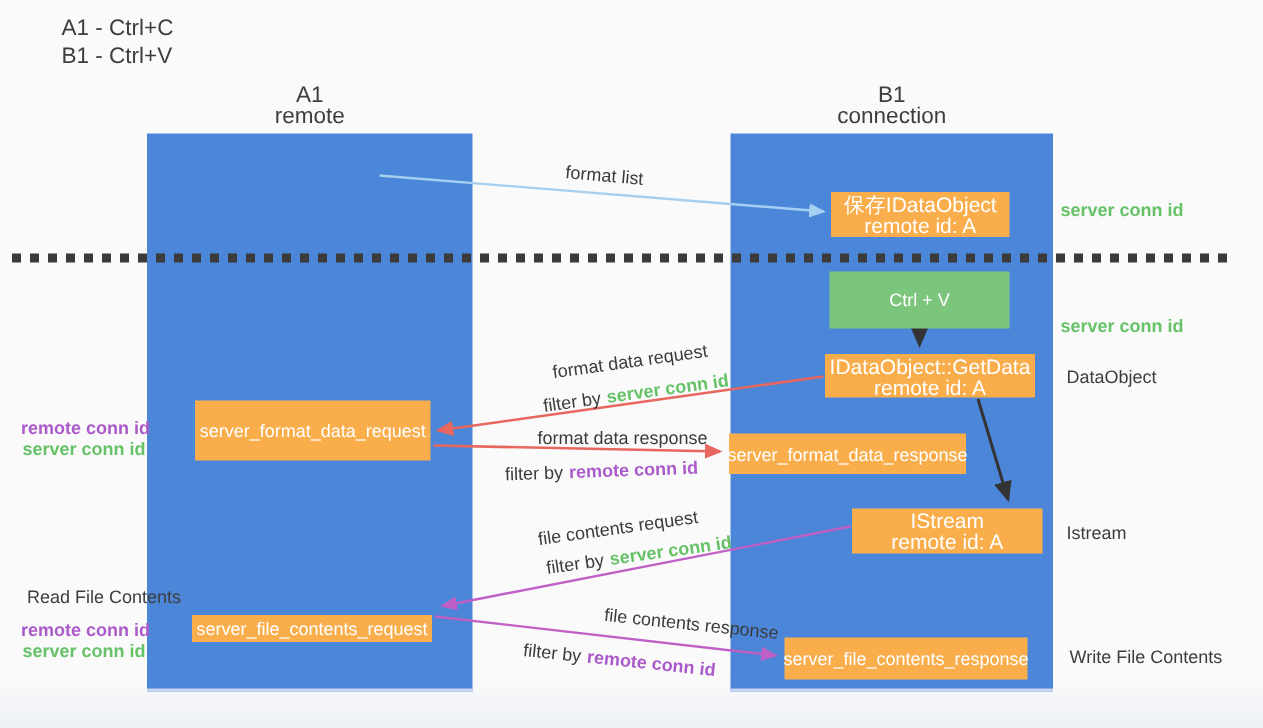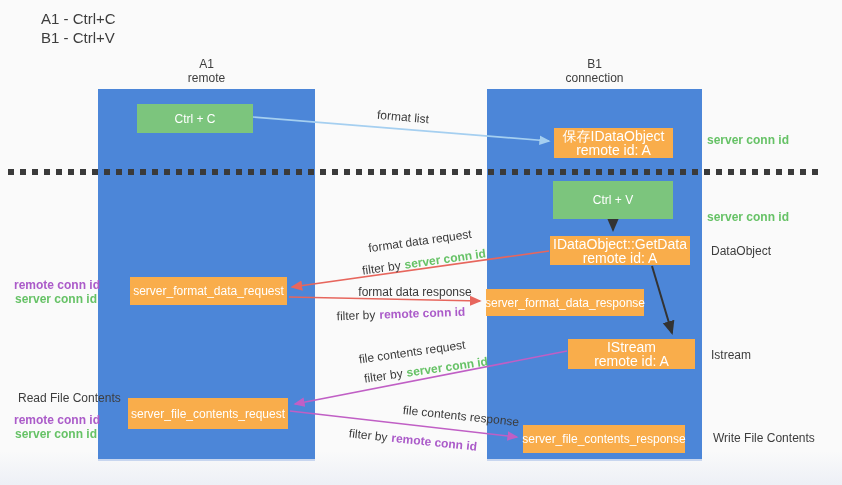--- a/index.html
+++ b/index.html
@@ -1,21 +1,21 @@
 <!DOCTYPE html>
 <html><head>
 <meta charset="utf-8">
 <style>
   html,body{margin:0;padding:0;}
   body{font-family:"Liberation Sans","DejaVu Sans",sans-serif;background:#fafafa;}
   .canvas{position:relative;width:842px;height:485px;overflow:hidden;
           background:linear-gradient(#fafafa 93%,#edf0f6 100%);}
   .title{position:absolute;top:9px;left:0;width:756px;text-align:left;
          font-size:15px;line-height:19px;color:#3d3d3d;margin-left:41px;}
-  .col-header{position:absolute;text-align:center;font-size:12px;line-height:14px;color:#3d3d3d;}
+  .col-header{position:absolute;text-align:center;font-size:15px;line-height:14px;color:#3d3d3d;}
   .lane{position:absolute;background:#4c86d8;border-bottom:2px solid #c8d6ef;}
   .lane-a1{left:98px;top:89px;width:217px;height:370px;}
   .lane-b1{left:487px;top:89px;width:215px;height:370px;}
   .dotted{position:absolute;left:8px;top:169px;width:815px;height:6px;
           background:repeating-linear-gradient(90deg,#3a3a3a 0 6px,transparent 6px 12px);}
   .node{position:absolute;display:flex;flex-direction:column;align-items:center;
         justify-content:center;color:#fff;text-align:center;}
   .node.green{background:#7cc57d;font-size:12px;}
   .node.orange{background:#f9ad4b;font-size:12px;}
   .node.two{font-size:14px;line-height:14px;}
@@ -71,44 +71,43 @@
     </defs>
     <line x1="253" y1="117" x2="549" y2="141" stroke="#a5cff0" stroke-width="1.6" marker-end="url(#m-blue)"></line>
     <line x1="613" y1="209" x2="613" y2="230" stroke="#333333" stroke-width="2" marker-end="url(#m-blk)"></line>
     <line x1="549" y1="251" x2="292" y2="287" stroke="#e7665d" stroke-width="1.7" marker-end="url(#m-red)"></line>
     <line x1="289" y1="297" x2="480" y2="301" stroke="#e7665d" stroke-width="1.7" marker-end="url(#m-red)"></line>
     <line x1="652" y1="266" x2="672" y2="333" stroke="#333333" stroke-width="2" marker-end="url(#m-blk)"></line>
     <line x1="567" y1="351" x2="295" y2="404" stroke="#c05fc5" stroke-width="1.6" marker-end="url(#m-mag)"></line>
     <line x1="290" y1="411" x2="517" y2="437" stroke="#c05fc5" stroke-width="1.6" marker-end="url(#m-mag)"></line>
   </svg>
 
-  <div class="node green" style="left:137px;top:104px;width:116px;height:29px">Ctrl + C</div>
 
   <div class="node orange two" style="left:554px;top:128px;width:119px;height:30px">
     <div>保存IDataObject</div>
     <div>remote id: A</div>
   </div>
 
   <div class="node green" style="left:553px;top:181px;width:120px;height:38px">Ctrl + V</div>
 
   <div class="node orange two" style="left:550px;top:236px;width:140px;height:29px">
     <div>IDataObject::GetData</div>
     <div>remote id: A</div>
   </div>
 
-  <div class="node orange" style="left:130px;top:277px;width:157px;height:28px">server_format_data_request</div>
+  <div class="node orange" style="left:130px;top:267px;width:157px;height:40px">server_format_data_request</div>
 
   <div class="node orange" style="left:486px;top:289px;width:158px;height:27px">server_format_data_response</div>
 
   <div class="node orange two" style="left:568px;top:339px;width:127px;height:30px">
     <div>IStream</div>
     <div>remote id: A</div>
   </div>
 
-  <div class="node orange" style="left:128px;top:398px;width:160px;height:31px">server_file_contents_request</div>
+  <div class="node orange" style="left:128px;top:410px;width:160px;height:18px">server_file_contents_request</div>
 
   <div class="node orange" style="left:523px;top:425px;width:162px;height:28px">server_file_contents_response</div>
 
   <div class="alabel" style="left:403px;top:117px;transform:translate(-50%,-50%) rotate(5deg)">format list</div>
 
   <div class="alabel" style="left:420px;top:241px;transform:translate(-50%,-50%) rotate(-8deg)">format data request</div>
   <div class="alabel" style="left:424px;top:262px;transform:translate(-50%,-50%) rotate(-8deg)">
     <span>filter by</span><span class="t-green">server conn id</span>
   </div>
 

